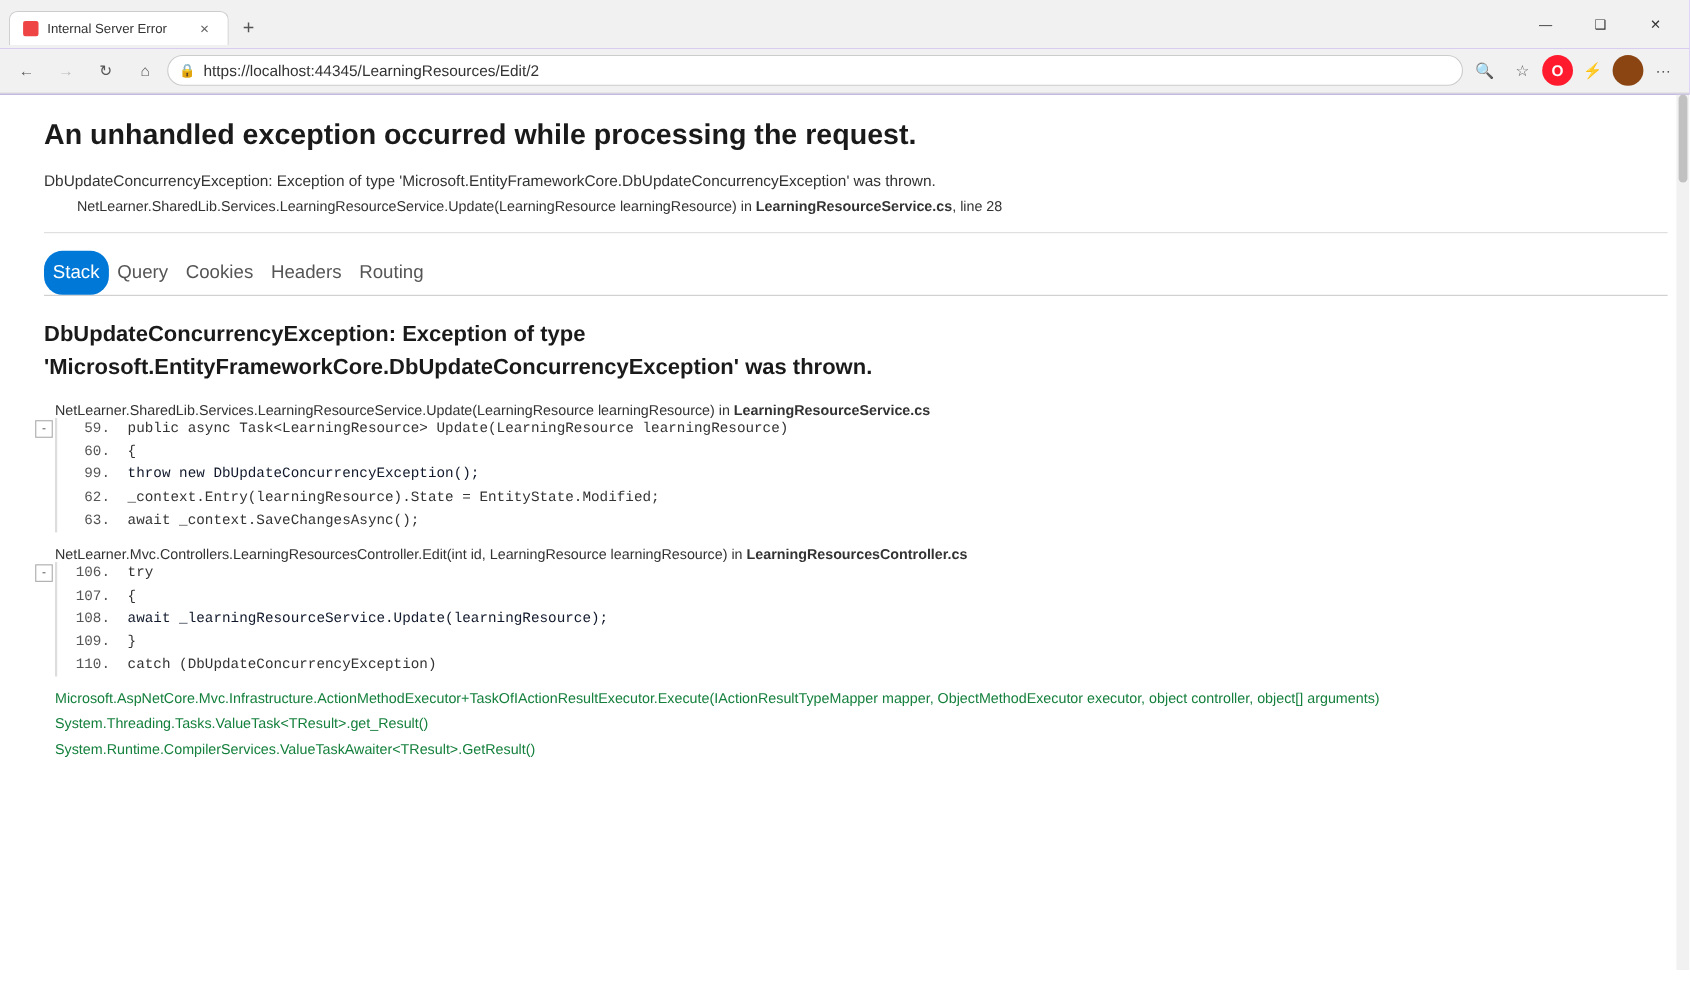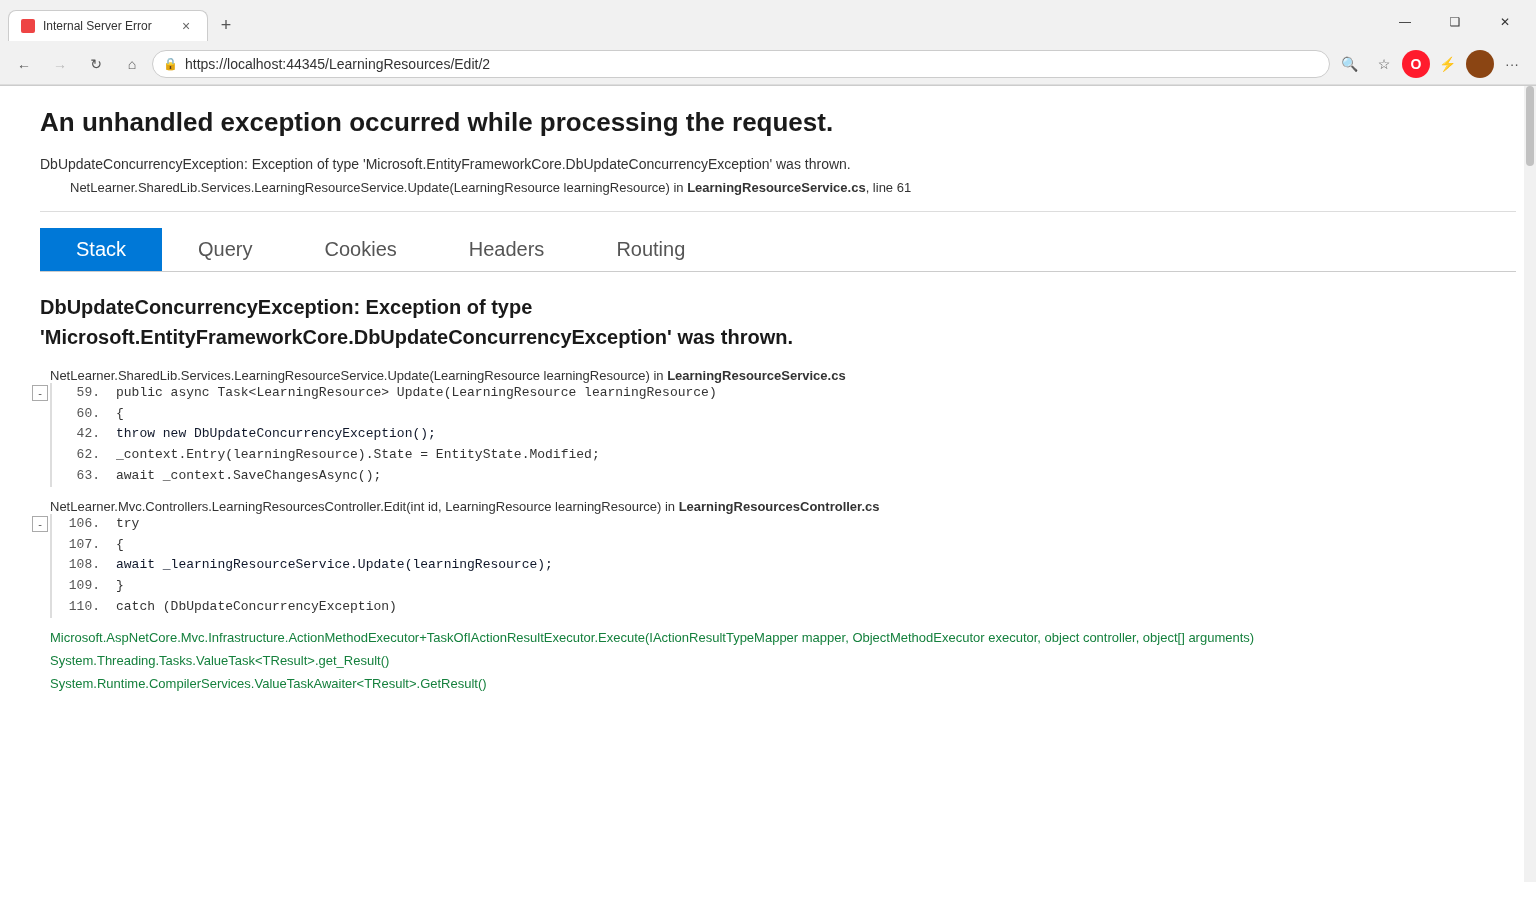--- a/index.html
+++ b/index.html
@@ -208,24 +208,25 @@
       font-weight: bold;
     }
 
     .tabs-bar {
       display: flex;
       border-bottom: 1px solid #ccc;
       margin-bottom: 20px;
     }
 
     .tab-item {
-      padding: 10px 36px;
-      font-size: 20px;
-      cursor: pointer;
-      color: #555;
+      padding: 10px 8px;
+      font-size: 17px;
+      cursor: pointer;
+      color: #555;
+      border-radius: 17px;
     }
 
     .tab-item.active {
       background: #0078d7;
       color: #fff;
     }
 
     .exception-heading {
       font-size: 20px;
       font-weight: bold;
@@ -348,21 +349,21 @@
 </div>
 
 <div class="page-content" style="position: relative;">
 
   <h1 class="main-error-title">An unhandled exception occurred while processing the request.</h1>
 
   <p class="exception-type">DbUpdateConcurrencyException: Exception of type 'Microsoft.EntityFrameworkCore.DbUpdateConcurrencyException' was thrown.</p>
 
   <p class="stack-source">
     <span>NetLearner.SharedLib.Services.LearningResourceService.Update(LearningResource learningResource) in</span>
-    <strong>LearningResourceService.cs</strong><span>, line 61</span>
+    <strong>LearningResourceService.cs</strong><span>, line 28</span>
   </p>
 
   <hr class="divider">
 
   <div class="tabs-bar">
     <div class="tab-item active">Stack</div>
     <div class="tab-item">Query</div>
     <div class="tab-item">Cookies</div>
     <div class="tab-item">Headers</div>
     <div class="tab-item">Routing</div>
@@ -381,21 +382,21 @@
       <div class="collapse-btn">-</div>
       <div class="code-line">
         <span class="line-num">59.</span>
         <span class="line-code">        public async Task&lt;LearningResource&gt; Update(LearningResource learningResource)</span>
       </div>
       <div class="code-line">
         <span class="line-num">60.</span>
         <span class="line-code">        {</span>
       </div>
       <div class="code-line">
-        <span class="line-num">42.</span>
+        <span class="line-num">99.</span>
         <span class="line-code highlighted">            throw new DbUpdateConcurrencyException();</span>
       </div>
       <div class="code-line">
         <span class="line-num">62.</span>
         <span class="line-code">            _context.Entry(learningResource).State = EntityState.Modified;</span>
       </div>
       <div class="code-line">
         <span class="line-num">63.</span>
         <span class="line-code">            await _context.SaveChangesAsync();</span>
       </div>

